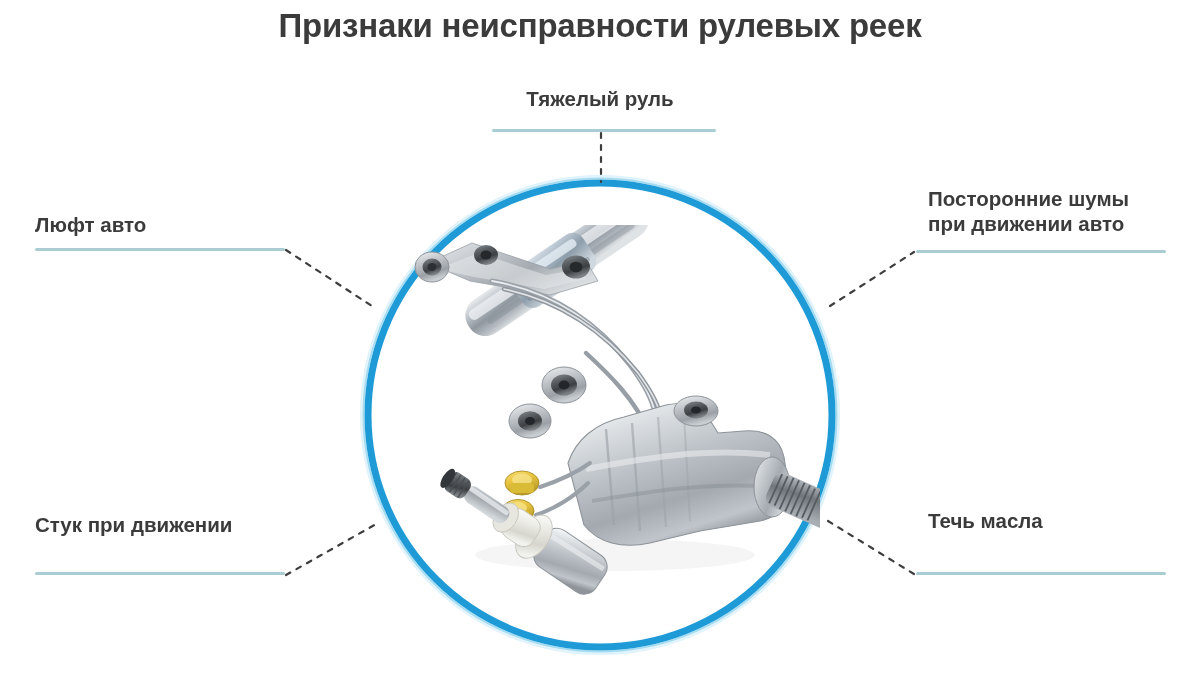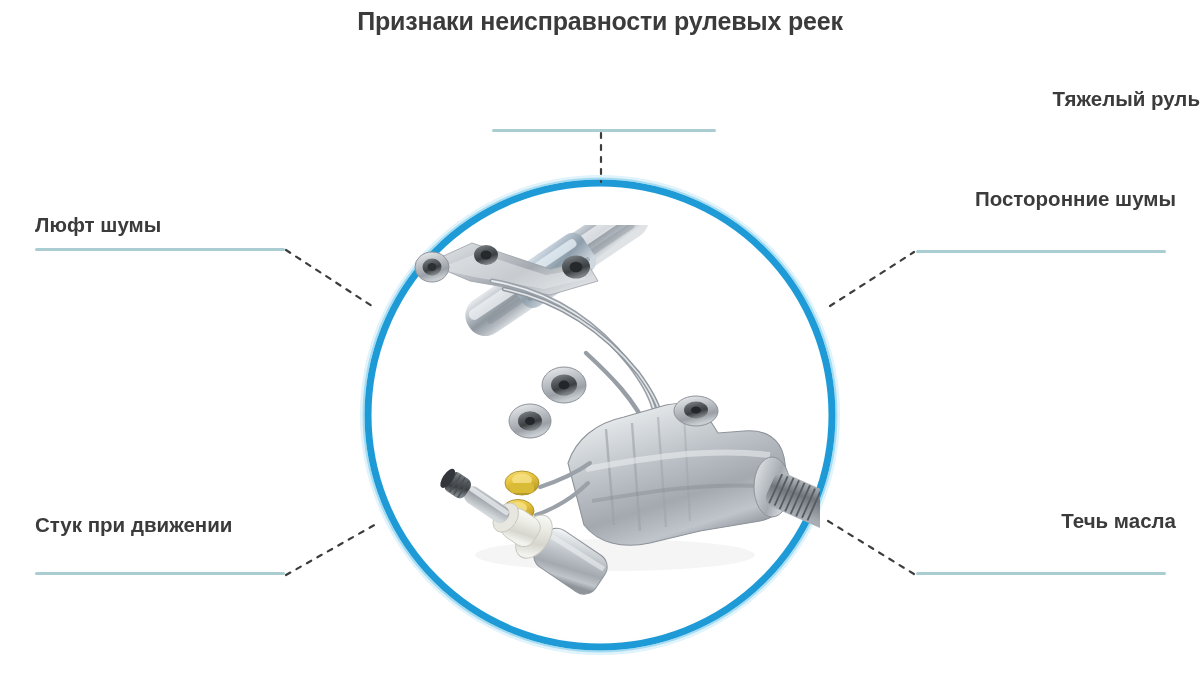--- a/index.html
+++ b/index.html
@@ -10,39 +10,39 @@
     font-family:"Liberation Sans","DejaVu Sans",sans-serif;
     overflow:hidden;
     position:relative;
   }
   #stage{position:relative;width:1200px;height:677px;overflow:hidden;background:#fff;}
 
   
   .title{
     position:absolute;left:0;top:8px;width:1200px;
     text-align:center;
-    font-size:25px;
+    font-size:33px;
     font-weight:bold;
     color:#3b3b3b;
     letter-spacing:-0.2px;
     line-height:1.1;
     white-space:nowrap;
   }
 
   
   .label{
     position:absolute;
     font-size:20.5px;
     font-weight:bold;
     color:#3b3b3b;
     line-height:1.22;
     white-space:nowrap;
   }
-  .label.two-line{white-space:normal;}
-  .label-line{display:block;text-align:right;}
+  .label.two-line{white-space:normal;margin-left:12px;}
+  .label-line{display:block;}
 
   
   .rule{
     position:absolute;
     height:3px;
     background:#a9cdd1;
     border-radius:2px;
   }
 
   
@@ -289,31 +289,32 @@
       </g>
     </svg>
   </div>
 
   <div class="label" style="left:0;top:86px;width:1200px;text-align:center;">
     <span class="label-line">Тяжелый руль</span>
   </div>
   <div class="rule" style="left:492px;top:129px;width:224px;"></div>
 
   <div class="label" style="left:35px;top:212px;">
-    <span class="label-line">Люфт шумы</span>
+    <span class="label-line">Люфт авто</span>
   </div>
   <div class="rule" style="left:35px;top:248px;width:250px;"></div>
 
   <div class="label" style="left:35px;top:512px;">
     <span class="label-line">Стук при движении</span>
   </div>
   <div class="rule" style="left:35px;top:572px;width:250px;"></div>
 
   <div class="label two-line" style="left:916px;top:186px;width:260px;">
     <span class="label-line">Посторонние шумы</span>
+    <span class="label-line">при движении авто</span>
   </div>
   <div class="rule" style="left:916px;top:250px;width:250px;"></div>
 
   <div class="label two-line" style="left:916px;top:508px;width:260px;">
     <span class="label-line">Течь масла</span>
   </div>
   <div class="rule" style="left:916px;top:572px;width:250px;"></div>
 
 </div>
 

